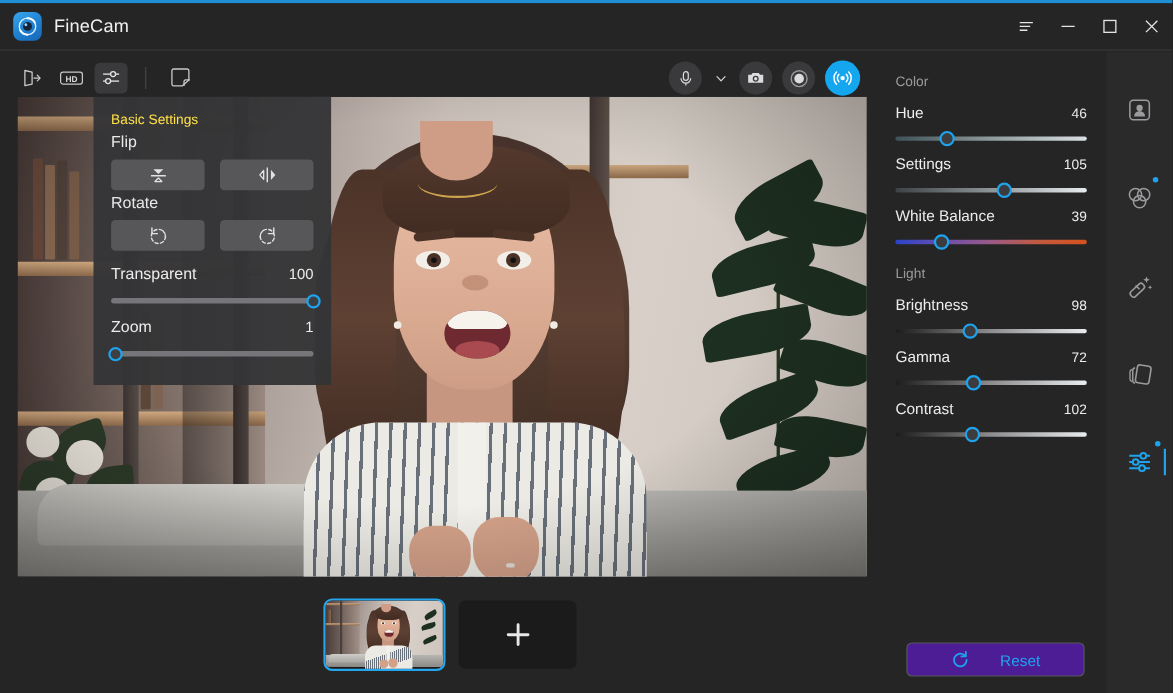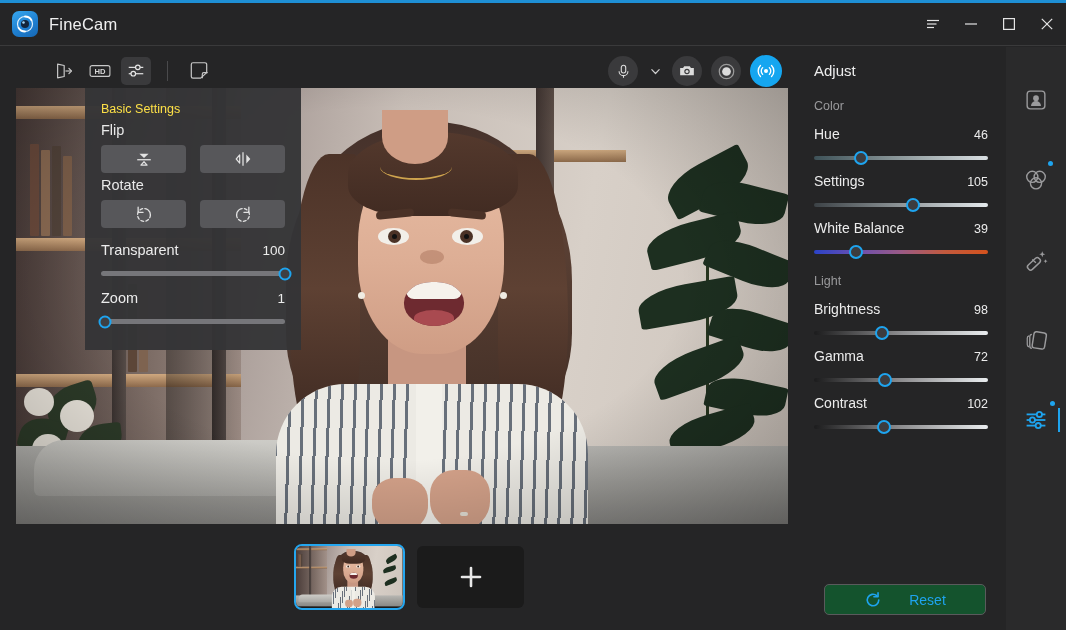--- a/index.html
+++ b/index.html
@@ -41,21 +41,21 @@
   }
   .winbtns { margin-left: auto; display: flex; align-items: center; height: 43px; }
   .winbtn {
     width: 38px; height: 43px; display: flex; align-items: center; justify-content: center;
   }
   .winbtn svg { display: block; }
 
   
   .toolbar {
     position: absolute; left: 0; top: 47px; width: 1066px; height: 48px;
-    display: flex; align-items: center; padding-left: 35px;
+    display: flex; align-items: center;
   }
   .tb-left { display: flex; align-items: center; gap: 6px; margin-left: 14px; }
   .tb-btn {
     width: 30px; height: 28px; border-radius: 5px;
     display: flex; align-items: center; justify-content: center;
   }
   .tb-btn.active { background: #3a3a3c; }
   .tb-sep {
     width: 1px; height: 20px; background: #4a4a4c; margin: 0 10px;
   }
@@ -230,21 +230,21 @@
     position: relative; height: 4px; border-radius: 2px; margin-top: 14px; width: 174px;
   }
   .thumb-dot {
     position: absolute; top: 50%; width: 14px; height: 14px; border-radius: 50%;
     background: #3c3c3f; border: 2px solid #1ea4ef; transform: translate(-50%,-50%);
   }
   .reset-btn {
     position: absolute; left: 824px; top: 584px; width: 162px; height: 31px;
     border: 1px solid #5a5a5c; border-radius: 5px;
     display: flex; align-items: center; justify-content: center; gap: 27px;
-    background: #14532d;
+    background: #4c1d95;
     text-align: center;
   }
   .reset-btn .txt { color: #1ea4ef; font-size: 14px; }
 
   
   .rail {
     position: absolute; left: 1006px; top: 47px; width: 60px; height: 583px;
     background: #2a2a2b;
   }
   .rail-item {
@@ -561,21 +561,20 @@
     </div>
     <div class="thumb-add">
       <svg width="26" height="26" viewBox="0 0 26 26">
         <line x1="13" y1="4" x2="13" y2="22" stroke="#e8e8e8" stroke-width="2.6" stroke-linecap="round"></line>
         <line x1="4" y1="13" x2="22" y2="13" stroke="#e8e8e8" stroke-width="2.6" stroke-linecap="round"></line>
       </svg>
     </div>
   </div>
 
   <div class="panel">
-    <div class="panel-title">Adjust</div>
 
     <div class="group-title">Color</div>
 
 
     <div class="slider-block">
       <div class="srow">
         <span class="nm">Hue</span>
         <span class="vl">46</span>
       </div>
       <div class="track" style="background:linear-gradient(90deg,#3e5258,#8e9a9c,#d9dfe2);">

